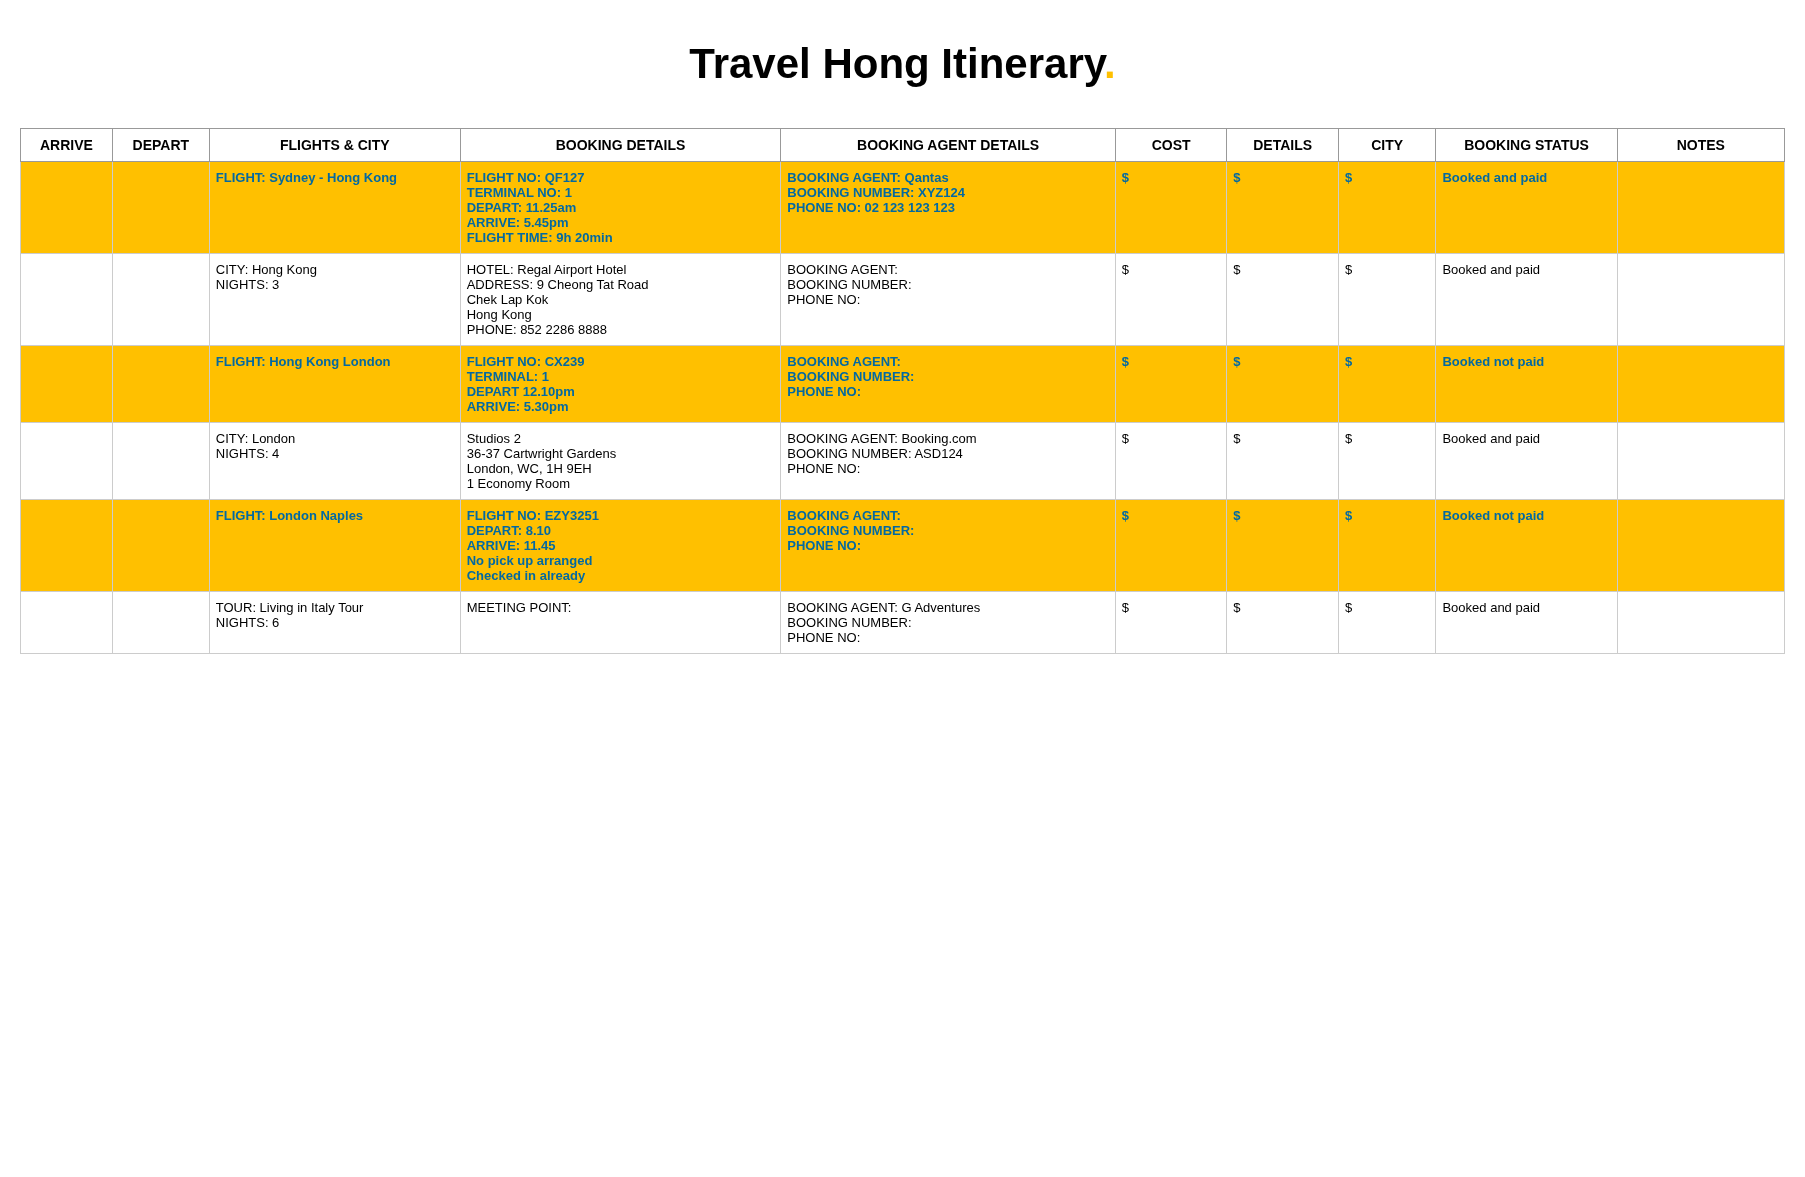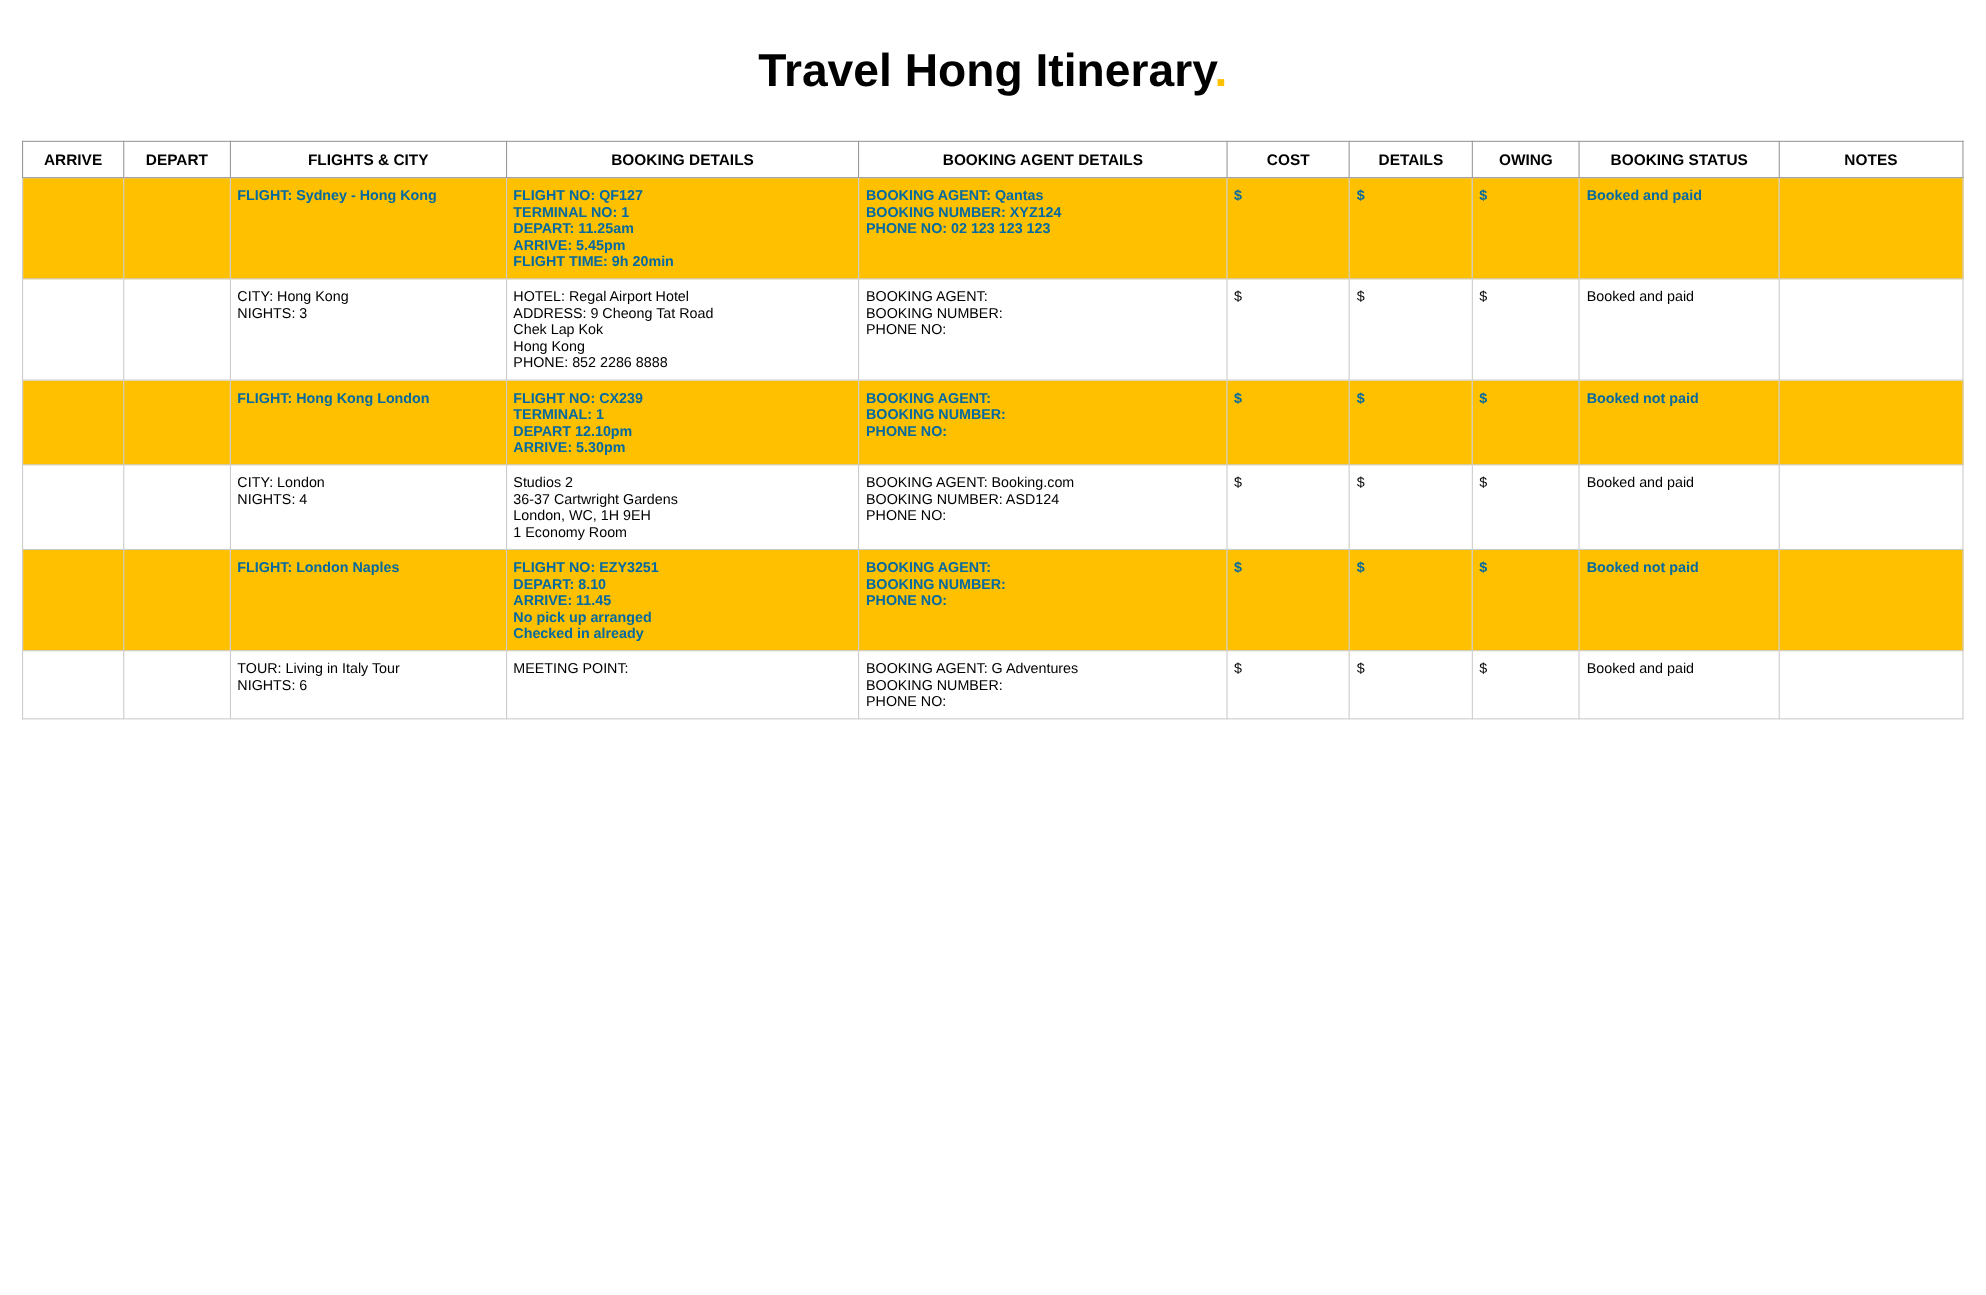--- a/index.html
+++ b/index.html
@@ -73,21 +73,21 @@
 <table>
   <thead>
     <tr class="header-row">
       <th class="col-arrive">ARRIVE</th>
       <th class="col-depart">DEPART</th>
       <th class="col-flights">FLIGHTS &amp; CITY</th>
       <th class="col-booking">BOOKING DETAILS</th>
       <th class="col-agent">BOOKING AGENT DETAILS</th>
       <th class="col-cost">COST</th>
       <th class="col-deposit">DETAILS</th>
-      <th class="col-owing">OWING</th>
+      <th class="col-owing">CITY</th>
       <th class="col-status">BOOKING STATUS</th>
       <th class="col-notes">NOTES</th>
     </tr>
   </thead>
   <tbody id="table-body">
   <tr class="row-yellow">
         <td class="col-arrive"></td>
         <td class="col-depart"></td>
         <td class="col-flights">FLIGHT: Sydney - Hong Kong</td>
         <td class="col-booking">FLIGHT NO: QF127<br>TERMINAL NO: 1<br>DEPART:  11.25am<br>ARRIVE:  5.45pm<br>FLIGHT TIME: 9h 20min</td>

